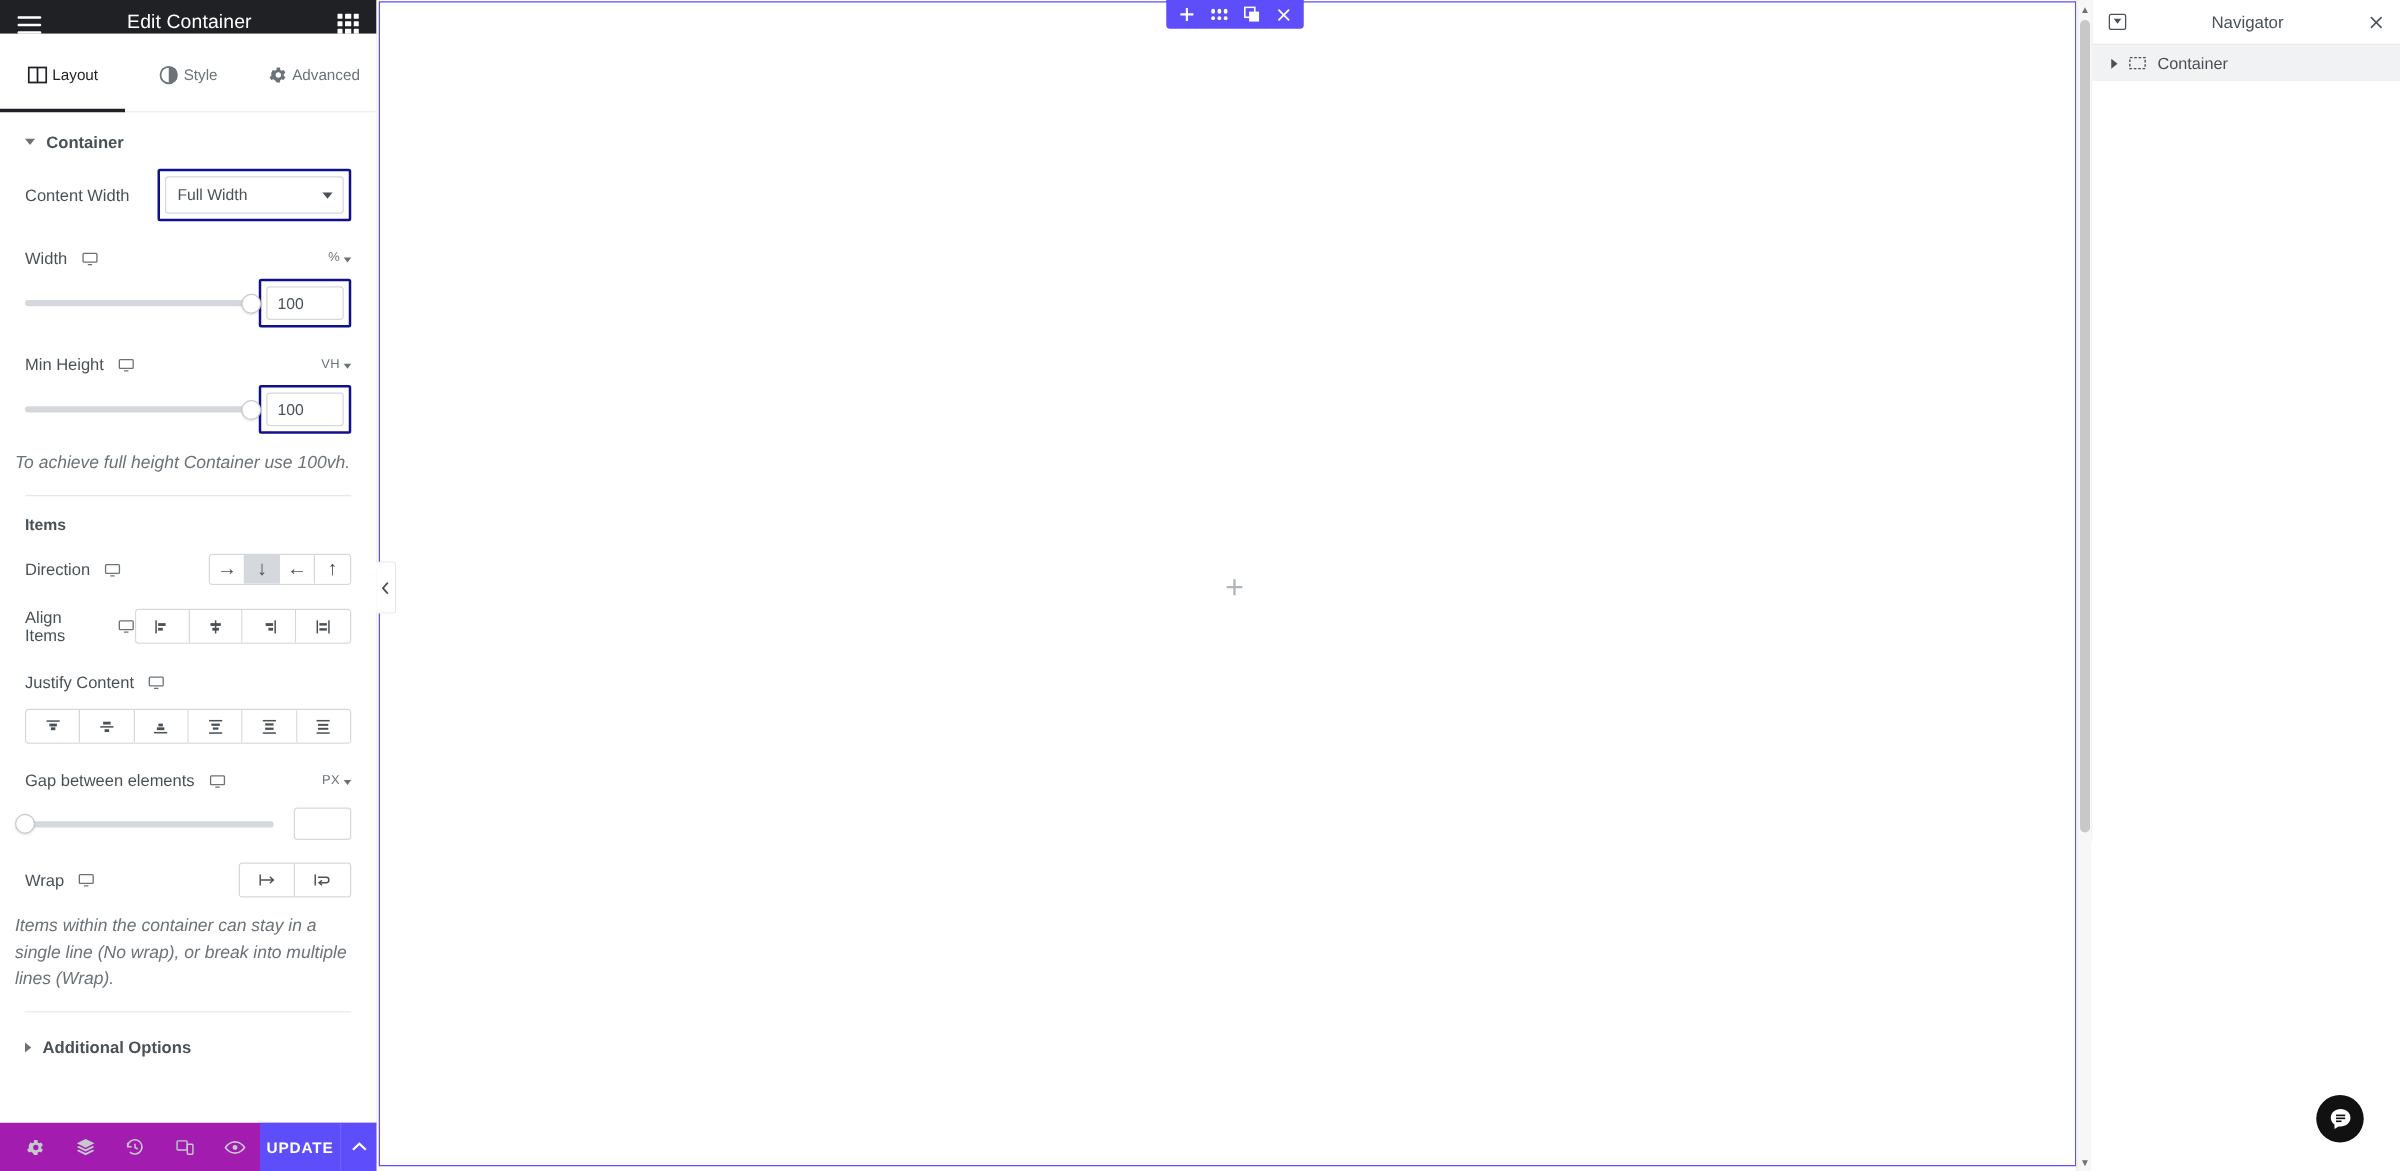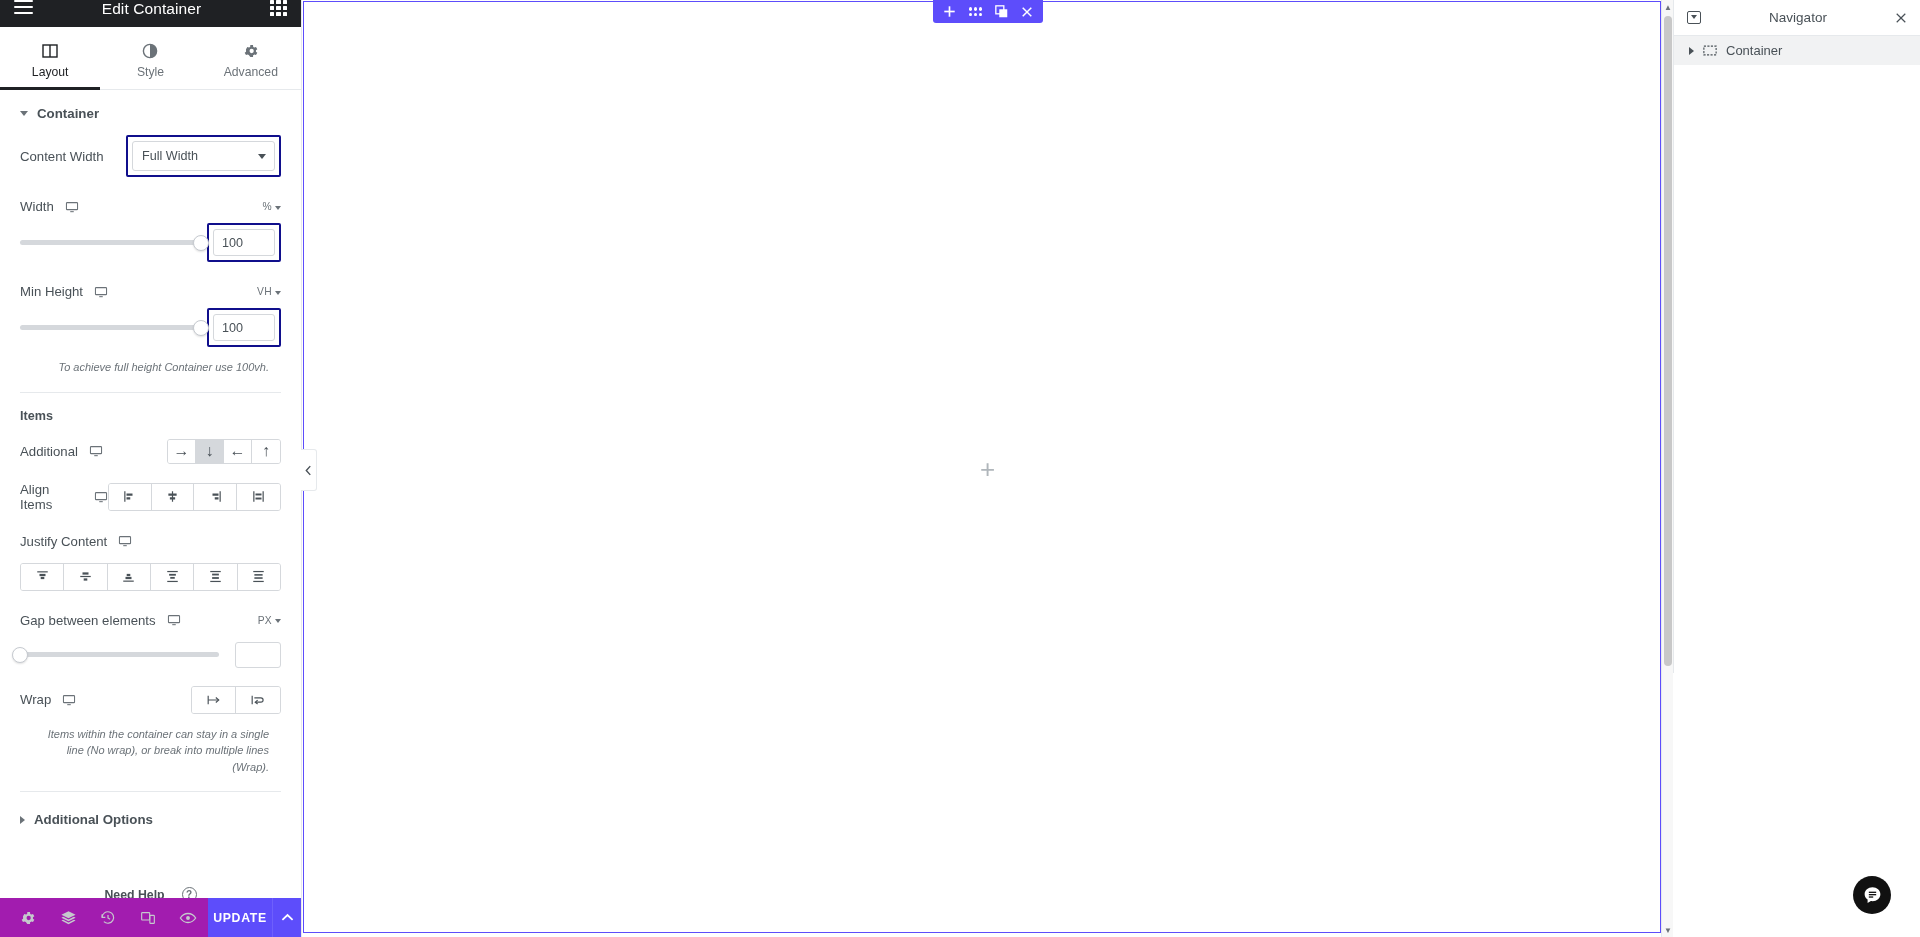--- a/index.html
+++ b/index.html
@@ -14,32 +14,32 @@
   .panel {
     width: 302px; height: 937px;
     background: #fff;
     display: flex; flex-direction: column;
     position: relative;
     border-right: 1px solid #e6e9ec;
     flex: 0 0 302px;
   }
   .panel-header {
     height: 27px; background: #1f2124; color: #fff;
-    display: flex; align-items: flex-start; justify-content: space-between;
+    display: flex; align-items: flex-end; justify-content: space-between;
     padding: 0 14px; flex: 0 0 27px;
   }
   .panel-title { font-size: 15.5px; font-weight: 500; letter-spacing: .1px; flex:1; text-align:center; }
   .hamburger { width: 19px; height: 14px; display: flex; flex-direction: column; justify-content: space-between; cursor: pointer; }
   .hamburger span { display: block; height: 2.3px; background: #fff; border-radius: 1px; }
   .grid9 { width: 17px; height: 16px; display: grid; grid-template-columns: repeat(3,1fr); grid-template-rows: repeat(3,1fr); gap: 2px; cursor: pointer; }
   .grid9 i { background: #fff; display:block; border-radius:.5px; }
 
   .tabs { height: 63px; display: flex; border-bottom: 1px solid #e6e9ec; flex: 0 0 63px; background:#fff; }
   .tab {
-    flex: 1; display: flex; flex-direction: column; align-items: center; justify-content: center;
+    flex: 1; display: flex; align-items: center; justify-content: center;
     gap: 4px; color: #6b7278; font-size: 12.2px; cursor: pointer; position: relative;
     padding-top: 4px;
   }
   .tab.active { color: #1f2124; }
   .tab.active::after {
     content: ''; position: absolute; bottom: -1px; left: 0; right: 0; height: 3px; background: #1f2124;
   }
   .tab .ticon { height: 19px; display: flex; align-items: center; }
 
   .panel-body { flex: 1; overflow: hidden; padding: 0; background: #fff; position: relative; }
@@ -87,22 +87,22 @@
     box-shadow: 0 1px 2px rgba(0,0,0,.12); cursor: pointer;
   }
   .num-input {
     width: 62px; height: 27px; border: 1px solid #d5d8dc; border-radius: 3px;
     font-size: 12.6px; color: #495157; padding: 0 8px;
     font-family: "Liberation Sans", sans-serif; background: #fff;
   }
   .num-input.blank { width: 46px; height: 26px; }
 
   .desc {
-    font-size: 11px; color: #6b7278; font-style: italic; line-height: 1.5;
-    padding: 0 32px; margin-top: -6px; margin-bottom: 16px; text-align: right;
+    font-size: 14px; color: #6b7278; font-style: italic; line-height: 1.5;
+    padding: 0 12px; margin-top: -6px; margin-bottom: 16px;
   }
   .divider { height: 1px; background: #e6e9ec; margin: 0 20px 16px 20px; }
 
   .subhead { font-size: 12.6px; font-weight: 700; color: #495157; padding: 0 20px; margin-bottom: 16px; }
 
   .btn-group { display: inline-flex; border: 1px solid #d5d8dc; border-radius: 3px; overflow: hidden; }
   .btn-group .gb {
     width: 28px; height: 23px; display: flex; align-items: center; justify-content: center;
     background: #fff; border-right: 1px solid #d5d8dc; cursor: pointer; color: #495157;
   }
@@ -337,21 +337,21 @@
       </div>
 
       <div class="desc">To achieve full height Container use 100vh.</div>
       <div class="divider"></div>
 
       <div class="subhead">Items</div>
 
       <div class="ctrl">
         <div class="ctrl-row">
           <span class="lbl">
-            <span>Additional</span>
+            <span>Direction</span>
             <span class="monitor-ic">
               <svg width="14" height="14" viewBox="0 0 24 24" fill="none" stroke="#6b7278" stroke-width="1.8">
                   <rect x="2.5" y="4.5" width="19" height="12" rx="1.2"></rect>
                   <line x1="9" y1="20" x2="15" y2="20"></line>
                 </svg>
             </span>
           </span>
           <div class="btn-group">
             <div class="gb">
                 <span>→</span>

